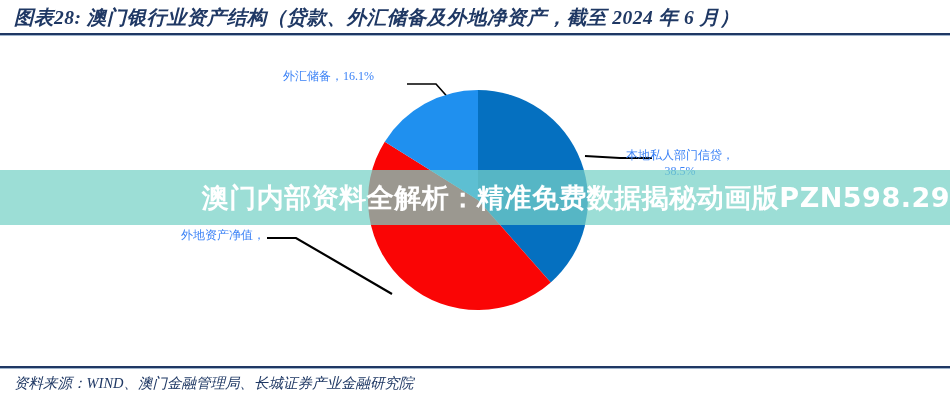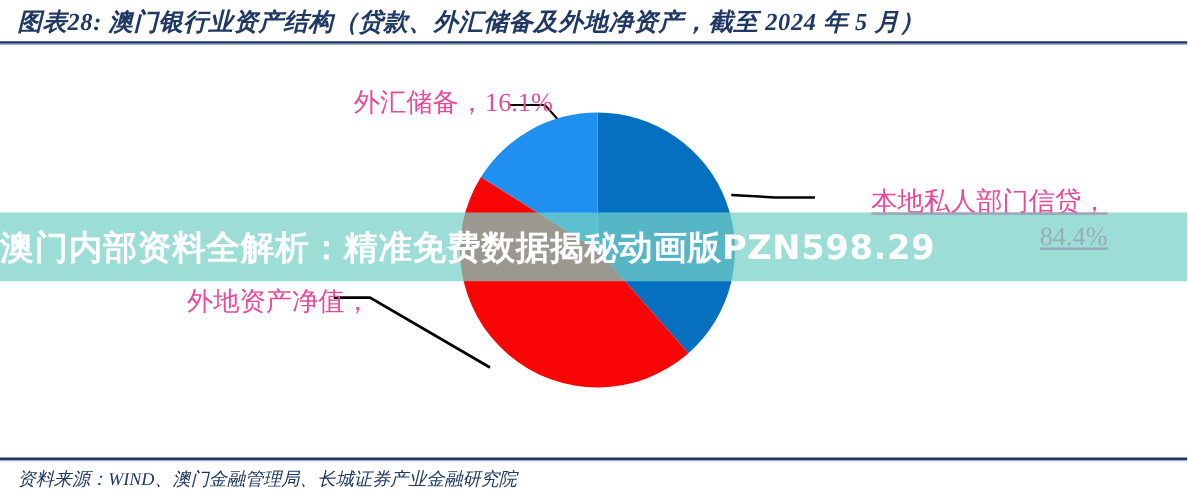--- a/index.html
+++ b/index.html
@@ -65,34 +65,33 @@
   #pie-svg {
     position: absolute;
     left: 0;
     top: 0;
   }
 
   
   .pie-label {
     position: absolute;
     font-family: "Liberation Serif", "DejaVu Serif", serif;
-    font-size: 21px;
-    color: #ec4899;
+    font-size: 12px;
+    color: #3b82f6;
     white-space: nowrap;
     line-height: 1.35;
   }
   #label-reserves {
     left: 283px;
     top: 32px;
   }
   #label-credit {
-    left: 697px;
+    left: 626px;
     top: 111px;
-    text-align: right;
-    text-decoration: underline;
+    text-align: center;
   }
   #label-netforeign {
     left: 148px;
     top: 191px;
     text-align: center;
     width: 150px;
   }
 
   
   #watermark-band {
@@ -102,21 +101,21 @@
     width: 950px;
     height: 55px;
     background: rgba(118, 209, 198, 0.72);
     pointer-events: none;
   }
   #watermark-text {
     position: absolute;
     left: 0;
     top: 180px;
     width: 950px;
-    text-align: left;
+    text-align: right;
     font-family: "DejaVu Sans", "Liberation Sans", sans-serif;
     font-weight: bold;
     font-size: 27px;
     letter-spacing: 0.5px;
     color: #ffffff;
     white-space: nowrap;
     pointer-events: none;
   }
 
   
@@ -147,21 +146,21 @@
     white-space: nowrap;
     text-align: right;
   }
 </style>
 </head>
 <body>
 
 <div id="page">
 
   <div id="title-bar">
-    <div id="chart-title">图表28: 澳门银行业资产结构（贷款、外汇储备及外地净资产，截至 2024 年 5 月）</div>
+    <div id="chart-title">图表28: 澳门银行业资产结构（贷款、外汇储备及外地净资产，截至 2024 年 6 月）</div>
     <div id="title-rule"></div>
     <div id="title-rule-soft"></div>
   </div>
 
   <div id="plot">
 
     <svg id="pie-svg" width="950" height="322" viewBox="0 0 950 322">
 
       <polyline points="407,48 436,48 452,66" fill="none" stroke="#000000" stroke-width="1.6"></polyline>
 
@@ -175,21 +174,21 @@
 
       <path d="M 478 164 L 384.76 105.64 A 110 110 0 0 1 478.00 54.00 Z" fill="#1f90ef"></path>
     </svg>
 
     <div class="pie-label" id="label-reserves">
       <span>外汇储备，16.1%</span>
     </div>
 
     <div class="pie-label" id="label-credit">
       <div>本地私人部门信贷，</div>
-      <div>84.4%</div>
+      <div>38.5%</div>
     </div>
 
     <div class="pie-label" id="label-netforeign">
       <div>外地资产净值，</div>
     </div>
   </div>
 
   <div id="watermark-band"></div>
   <div id="watermark-text">澳门内部资料全解析：精准免费数据揭秘动画版PZN598.29</div>
 

